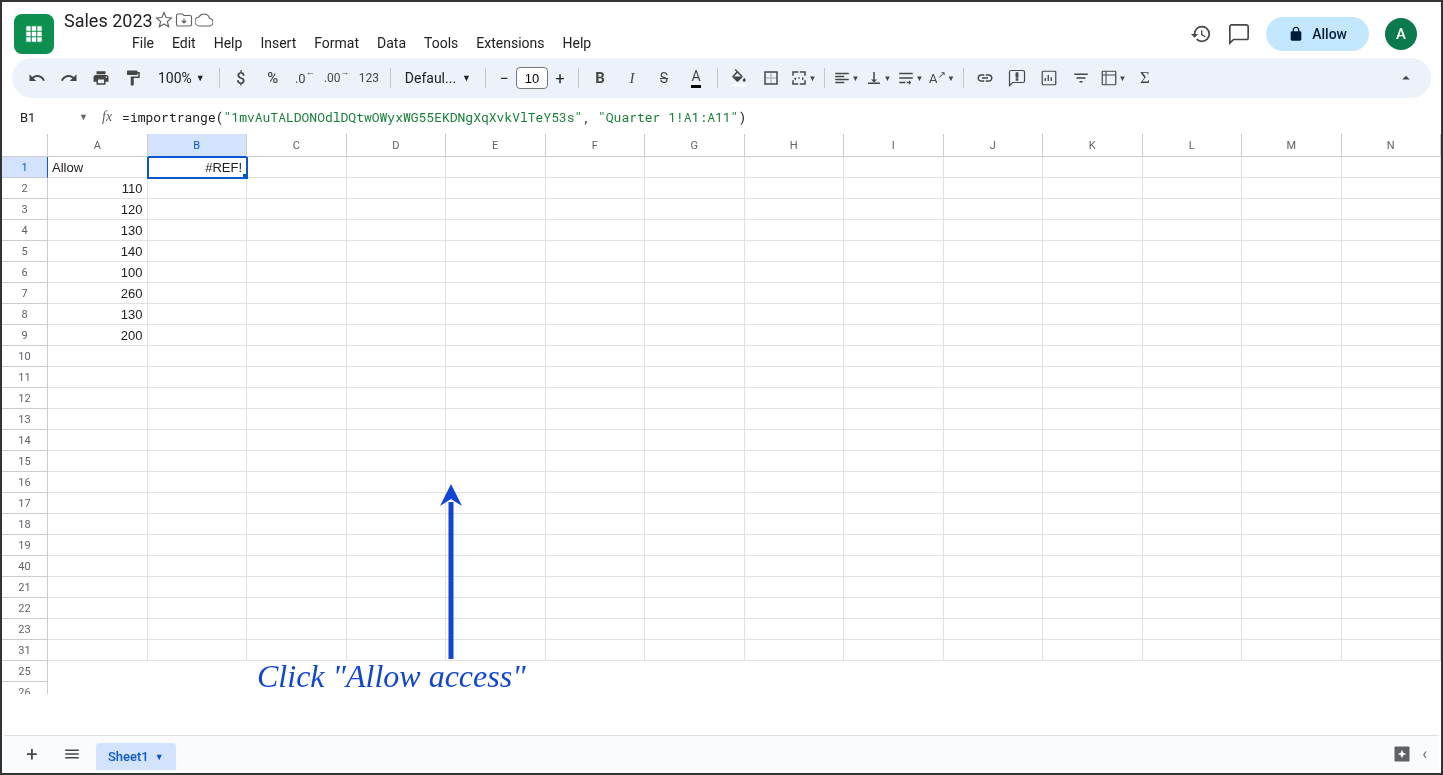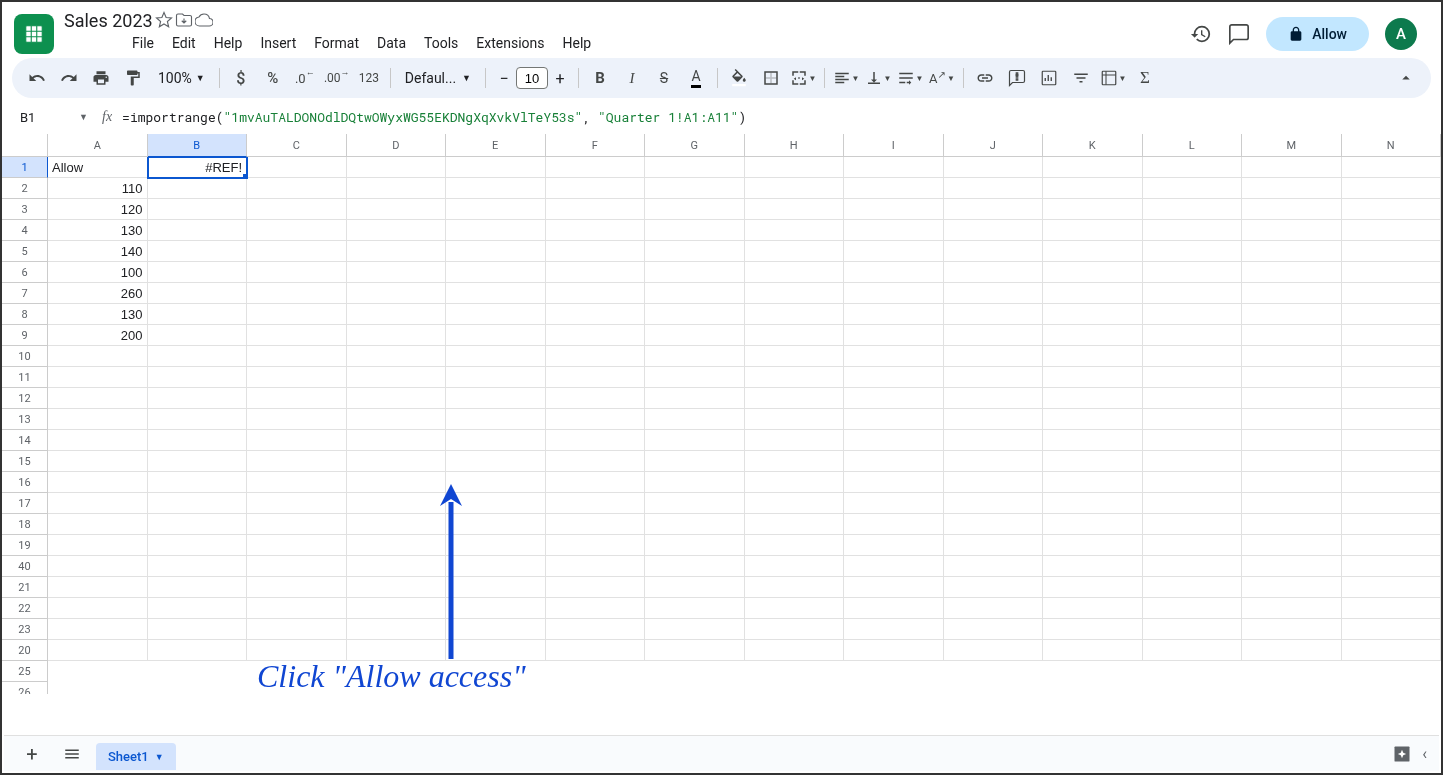--- a/index.html
+++ b/index.html
@@ -314,21 +314,21 @@
       <div class="row-h">14</div>
       <div class="row-h">15</div>
       <div class="row-h">16</div>
       <div class="row-h">17</div>
       <div class="row-h">18</div>
       <div class="row-h">19</div>
       <div class="row-h">40</div>
       <div class="row-h">21</div>
       <div class="row-h">22</div>
       <div class="row-h">23</div>
-      <div class="row-h">20</div>
+      <div class="row-h">31</div>
       <div class="row-h">25</div>
       <div class="row-h">26</div>
     </div>
   <div class="cells" id="cells">
       <div class="row">
         <div class="cell" style="width: 101px;">Allow</div>
         <div class="cell active num" style="width: 101px;">#REF!</div>
         <div class="cell" style="width: 101px;"></div>
         <div class="cell" style="width: 101px;"></div>
         <div class="cell" style="width: 101px;"></div>

